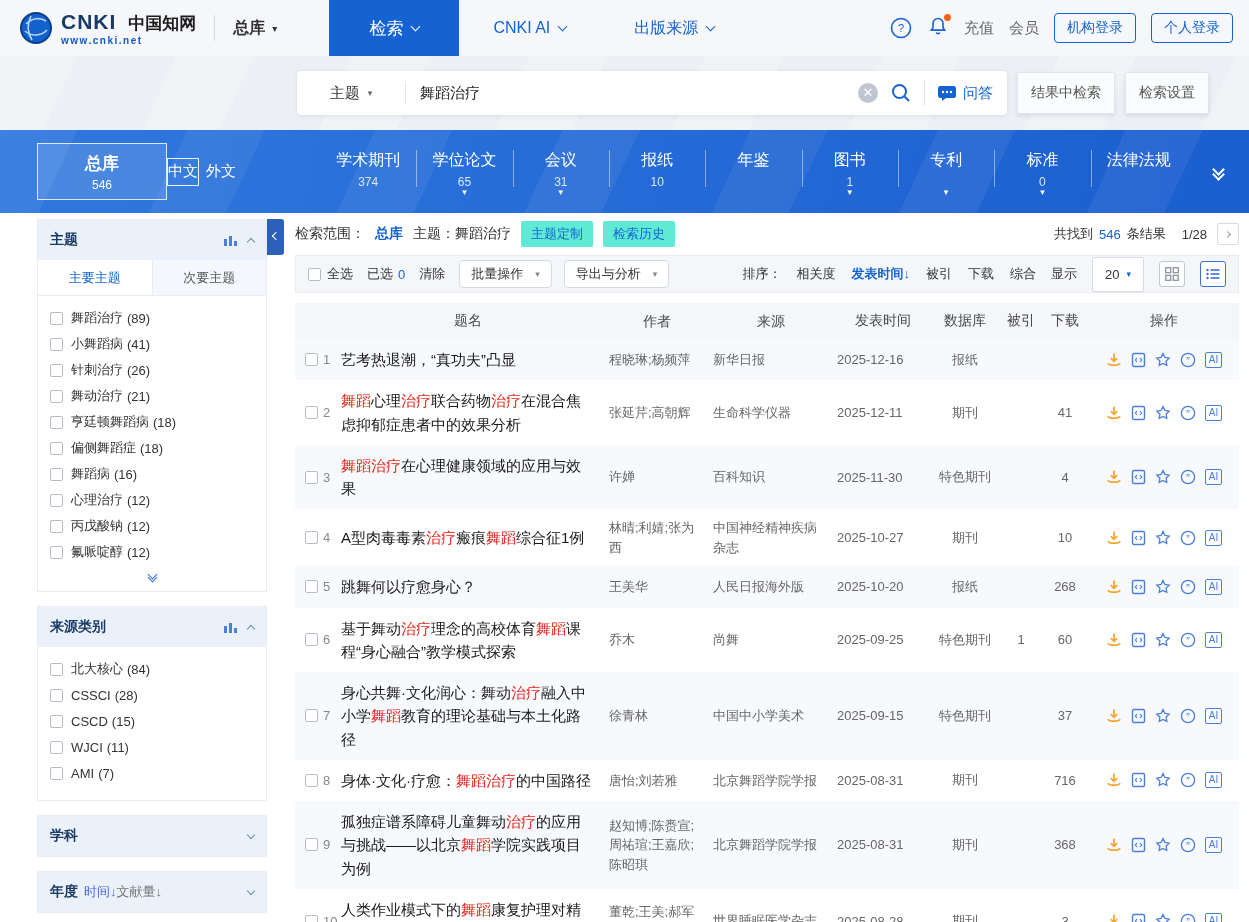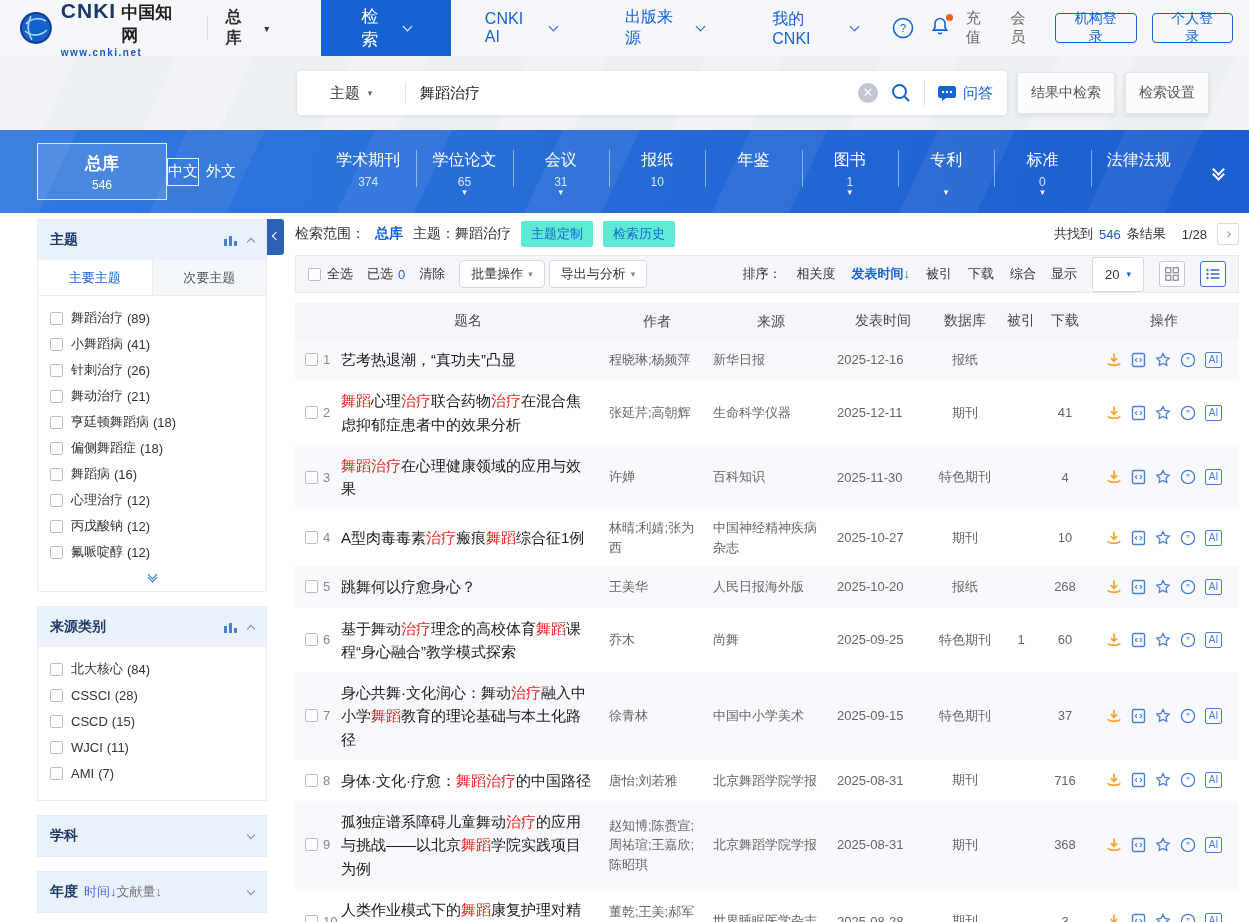--- a/index.html
+++ b/index.html
@@ -8,21 +8,21 @@
 
   
   .chev { display:inline-block; width:7px; height:7px; border-right:1.6px solid currentColor; border-bottom:1.6px solid currentColor; transform:rotate(45deg); margin-top:-3px; }
   .chev.up { transform:rotate(-135deg); margin-top:3px; }
   .chev.left { transform:rotate(135deg); }
   .chev.right { transform:rotate(-45deg); }
 
   
   .topbar { height:56px; background:#f5f7fa; display:flex; align-items:center; padding-left:18px; }
   .logo { display:flex; align-items:center; gap:7px; cursor:pointer; }
-  .logo-tx .l1 { display:flex; align-items:baseline; gap:5px; }
+  .logo-tx .l1 { display:flex; align-items:baseline; gap:12px; }
   .logo-en { font-size:21px; font-weight:bold; color:#173a66; letter-spacing:1px; }
   .logo-cnzh { font-family:"Liberation Serif","DejaVu Serif",serif; font-size:17px; font-weight:bold; color:#1c1c1c; }
   .logo-url { font-size:10px; font-weight:bold; color:#1258c4; letter-spacing:1.5px; }
   .top-sep { width:1px; height:26px; background:#d7dce3; margin:0 18px; }
   .lib-dd { display:flex; align-items:center; gap:7px; font-size:16px; font-weight:bold; color:#333; cursor:pointer; }
   .lib-dd .tri { font-size:10px; color:#333; }
   .main-nav { display:flex; align-items:center; height:56px; margin-left:52px; }
   .nav-item { display:flex; align-items:center; gap:9px; font-size:16px; color:#1562d2; cursor:pointer; padding:0 34px; height:56px; }
   .nav-item.active { background:#1562d2; color:#fff; font-size:17px; padding:0 40px; }
   .top-right { margin-left:auto; display:flex; align-items:center; gap:15px; padding-right:16px; }
@@ -97,21 +97,21 @@
   .found { margin-left:auto; display:flex; align-items:center; gap:6px; font-size:13px; color:#333; }
   .found-count { color:#1562d2; }
   .found-page { margin-left:10px; }
   .page-next { width:22px; height:22px; border:1px solid #d8dce3; border-radius:2px; background:#fff; display:flex; align-items:center; justify-content:center; color:#999; cursor:pointer; margin-left:4px; }
   .page-next .chev { width:5px; height:5px; margin:0 2px 0 0; }
 
   .toolbar { height:38px; background:#f4f6fa; border:1px solid #e7ebf1; display:flex; align-items:center; padding:0 12px; font-size:13px; color:#333; }
   .toolbar .cb { margin-right:6px; cursor:pointer; }
   .tb-item { margin-right:14px; display:flex; align-items:center; cursor:pointer; }
   .sel-num { color:#1562d2; margin-left:5px; }
-  .tb-btn { height:28px; background:#fff; border:1px solid #d5dae2; border-radius:4px; padding:0 11px; display:flex; align-items:center; gap:5px; margin-right:4px; cursor:pointer; font-size:13px; color:#333; }
+  .tb-btn { height:28px; background:#fff; border:1px solid #d5dae2; border-radius:4px; padding:0 11px; display:flex; align-items:center; gap:12px; margin-right:12px; cursor:pointer; font-size:13px; color:#333; }
   .tb-btn .tri { font-size:9px; color:#888; }
   .tb-right { margin-left:auto; display:flex; align-items:center; gap:15px; }
   .sort-item { cursor:pointer; color:#333; }
   .sort-item.active { color:#1562d2; font-weight:bold; }
   .psize-box { width:52px; height:35px; border:1px solid #d5dae2; border-radius:2px; background:#fff; display:flex; align-items:center; justify-content:center; gap:7px; cursor:pointer; }
   .psize-box .tri { font-size:9px; color:#1562d2; }
   .view-btn { width:26px; height:26px; border-radius:3px; display:flex; align-items:center; justify-content:center; cursor:pointer; background:#fff; }
   .view-btn.grid { border:1px solid #c2c8d2; }
   .view-btn.list { border:1px solid #3c71d9; }
 
@@ -166,24 +166,20 @@
       <div class="nav-item active">
         <span>检索</span>
           <span class="chev"></span>
       </div>
       <div class="nav-item">
         <span>CNKI AI</span>
           <span class="chev"></span>
       </div>
       <div class="nav-item">
         <span>出版来源</span>
-          <span class="chev"></span>
-      </div>
-      <div class="nav-item">
-        <span>我的CNKI</span>
           <span class="chev"></span>
       </div>
     </nav>
     <div class="top-right">
       <span class="circle-ic">
         <svg width="22" height="22" viewBox="0 0 22 22">
             <circle cx="11" cy="11" r="9.5" fill="none" stroke="#1562d2" stroke-width="1.6"></circle>
             <text x="11" y="15" text-anchor="middle" font-size="11" fill="#1562d2" font-family="Liberation Sans,sans-serif">?</text>
           </svg>
       </span>

